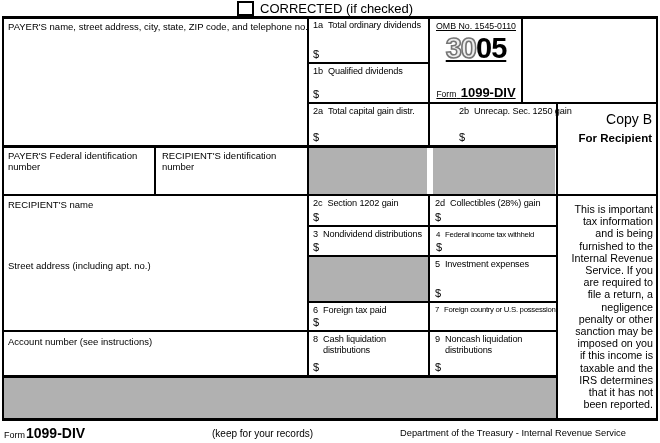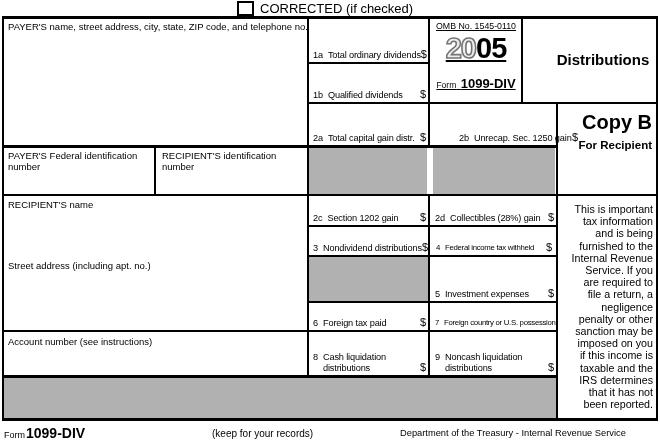--- a/index.html
+++ b/index.html
@@ -3,40 +3,40 @@
 <meta charset="utf-8">
 <style>
   html,body{margin:0;padding:0;background:#fff;}
   .canvas{position:relative;width:660px;height:443px;background:#fff;overflow:hidden;
           font-family:"Liberation Sans","DejaVu Sans",sans-serif;color:#000;}
   .ln{position:absolute;background:#000;}
   .shade{position:absolute;background:#b1b1b1;}
   .cell{position:absolute;}
   .flabel{font-size:9.5px;padding:3px 0 0 4px;line-height:11px;}
   .nowrap{white-space:nowrap;}
-  .box{position:absolute;display:flex;flex-direction:row;justify-content:space-between;
-       padding:2px 2px 2px 3px;box-sizing:border-box;align-items:flex-end;}
+  .box{position:absolute;display:flex;flex-direction:column;justify-content:space-between;
+       padding:2px 2px 2px 3px;box-sizing:border-box;}
   .blabel{display:flex;gap:5px;font-size:9.2px;letter-spacing:-0.15px;line-height:10.5px;white-space:nowrap;}
   .blabel.wrap{white-space:normal;}
   .blabel.tiny{font-size:7.8px;letter-spacing:-0.3px;}
   .bnum{flex:none;}
   .dollar{font-size:11px;line-height:11px;}
   .b4border{position:absolute;border:2.5px solid #000;box-sizing:border-box;background:transparent;pointer-events:none;}
   .omb-cell{position:absolute;left:430px;top:18px;width:92px;height:84px;text-align:center;text-decoration:underline;}
   .omb-no{font-size:8.8px;padding-top:3px;white-space:nowrap;}
   .year{font-size:29px;line-height:31px;font-weight:700;letter-spacing:-1px;margin-top:2px;}
   .yr-outline{color:#ededed;-webkit-text-stroke:1.6px #757575;}
-  .formline{margin-top:10px;white-space:nowrap;}
+  .formline{margin-top:19px;white-space:nowrap;}
   .form-word{font-size:8.5px;}
   .form-num{font-size:13px;font-weight:700;}
   .title-cell{position:absolute;left:522px;top:16px;width:134px;height:86px;display:flex;flex-direction:column;
               justify-content:center;text-align:center;padding-left:28px;box-sizing:border-box;
               font-weight:700;font-size:15px;line-height:17px;}
   .copy-cell{position:absolute;left:558px;top:104px;width:94px;height:90px;text-align:right;padding:7px 5px 0 0;}
-  .copy-b{font-size:20px;font-weight:700;}
+  .copy-b{font-size:14px;font-weight:400;}
   .copy-for{font-size:11.5px;font-weight:700;margin-top:5px;}
   .notice{position:absolute;left:558px;top:196px;width:95px;height:222px;text-align:right;
           font-size:10.7px;line-height:12.2px;padding:7px 4px 0 0;white-space:pre-line;}
   .corrected-row{position:absolute;left:237px;top:1px;display:flex;align-items:flex-start;}
   .cb{width:13px;height:11px;border:2px solid #000;display:inline-block;background:#fff;}
   .corrected-label{font-size:13px;margin-left:6px;line-height:15px;}
   .footer-formword{position:absolute;left:4px;top:430px;font-size:9px;}
   .footer-formnum{position:absolute;left:26px;top:425px;font-size:14px;font-weight:700;}
   .footer-keep{position:absolute;left:212px;top:428px;font-size:10px;}
   .footer-dept{position:absolute;left:400px;top:428px;width:257px;text-align:left;font-size:9.3px;}
@@ -184,26 +184,25 @@
         <span class="bnum">9</span>
         <span>Noncash liquidation distributions</span>
       </div>
     <div class="dollar">$</div>
   </div>
 
   <div class="b4border" style="left:428px;top:225px;width:130px;height:32px"></div>
 
   <div class="omb-cell">
     <div class="omb-no">OMB No. 1545-0110</div>
-    <div class="year"><span class="yr-outline">20</span><span>05</span></div>
+    <div class="year"><span class="yr-outline">30</span><span>05</span></div>
     <div class="formline"><span class="form-word">Form</span> <span class="form-num">1099-DIV</span></div>
   </div>
 
   <div class="title-cell">
-    <div>Distributions</div>
   </div>
 
   <div class="copy-cell">
     <div class="copy-b">Copy B</div>
     <div class="copy-for">For Recipient</div>
   </div>
 
   <div class="notice">This is important
 tax information
 and is being

